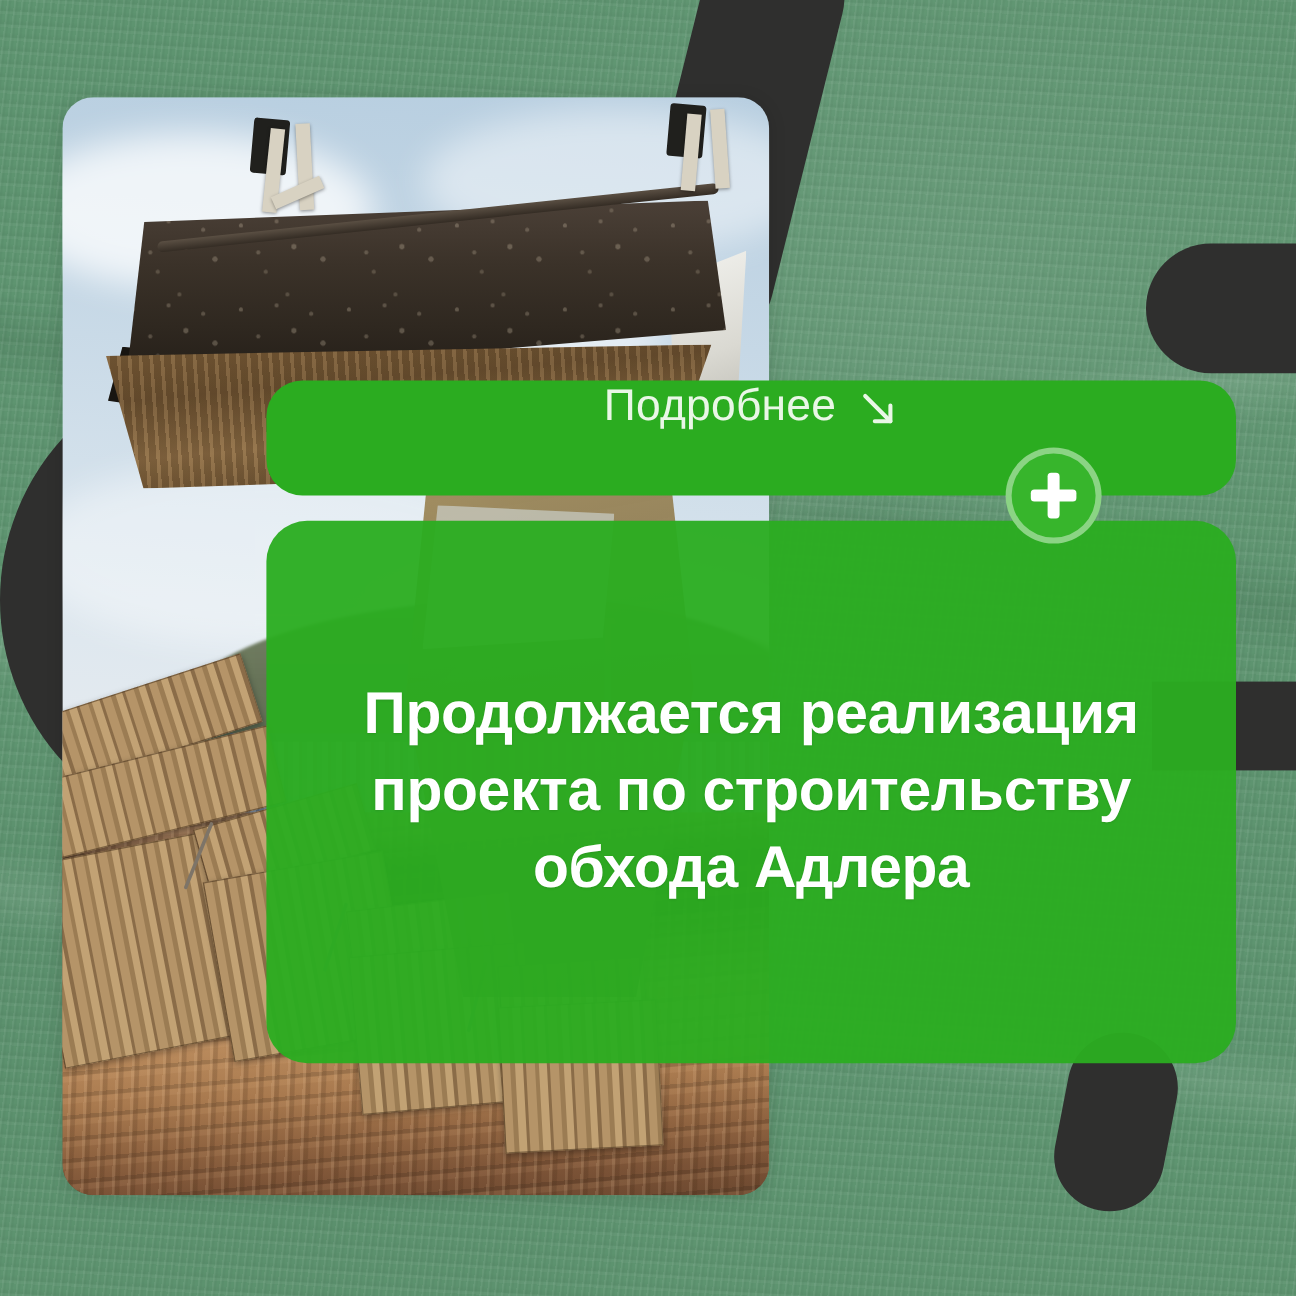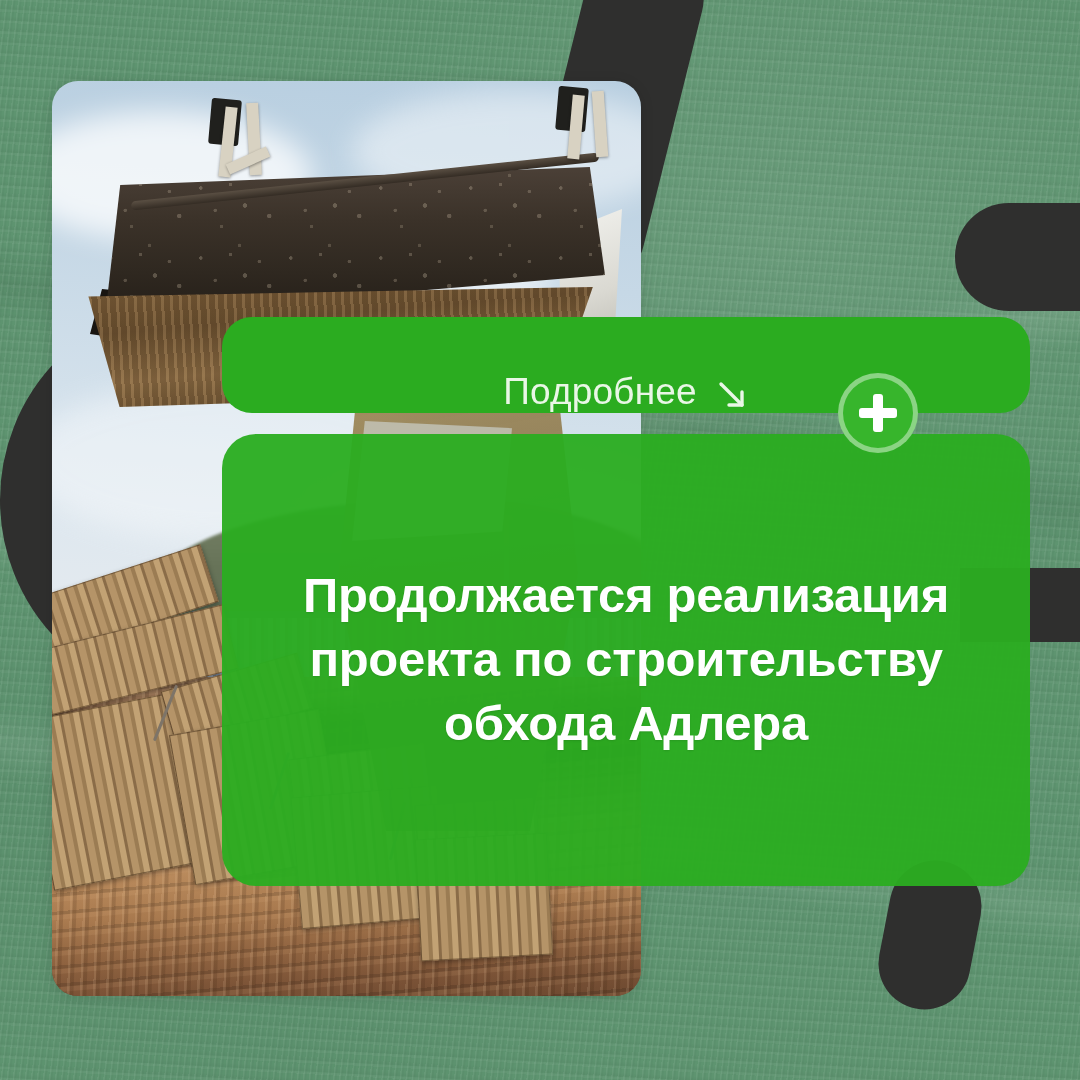--- a/index.html
+++ b/index.html
@@ -371,21 +371,21 @@
   
   .cta-card {
     position: absolute;
     left: 222px;
     top: 317px;
     width: 808px;
     height: 96px;
     background: #2bac20;
     border-radius: 30px;
     display: flex;
-    align-items: flex-end;
+    align-items: flex-start;
     justify-content: center;
   }
   .cta-label {
     color: #e9f7e6;
     font-size: 37px;
     font-weight: 400;
     letter-spacing: .2px;
     display: flex;
     align-items: center;
     gap: 18px;

